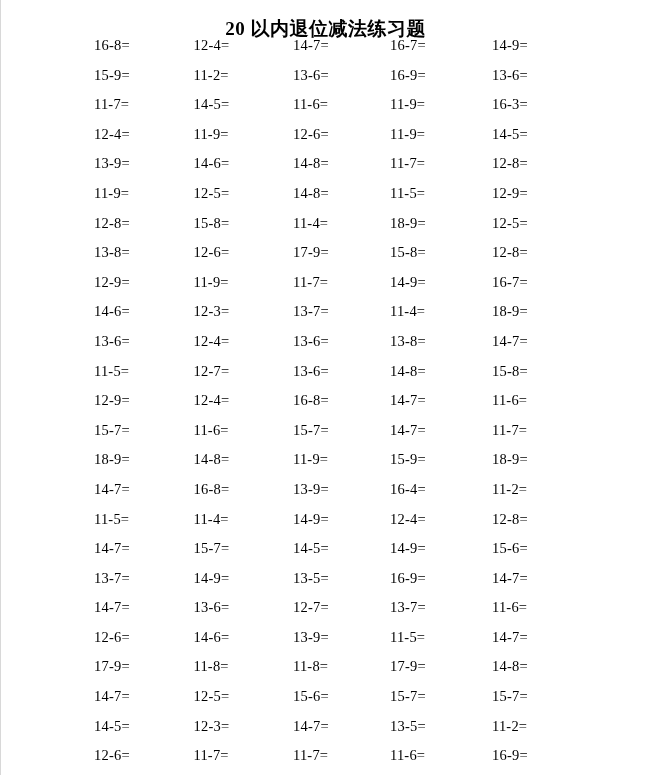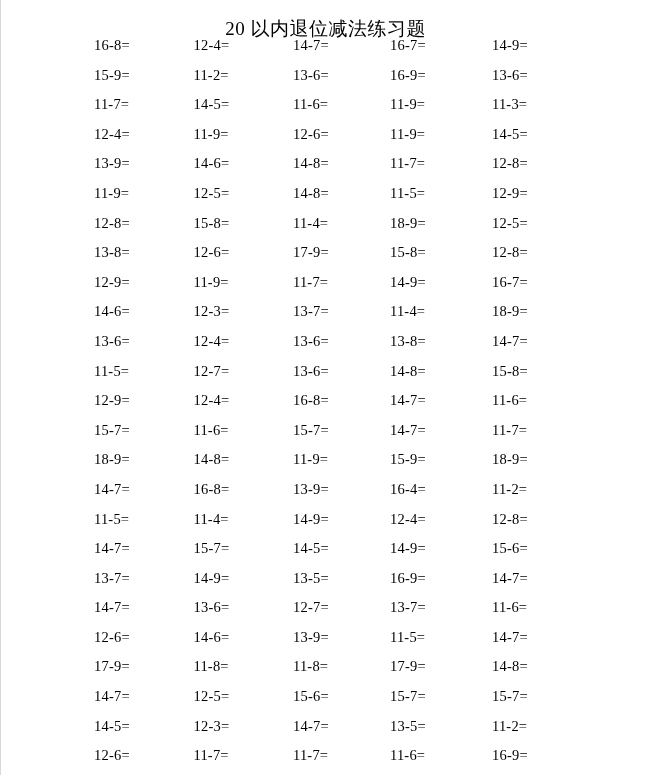--- a/index.html
+++ b/index.html
@@ -23,21 +23,21 @@
     box-sizing: border-box;
     border-left: 1px solid #d8d8d8;
   }
   #worksheet-title {
     position: absolute;
     top: 3px;
     left: 0;
     width: 649px;
     text-align: center;
     font-family: "Liberation Serif", "DejaVu Serif", serif;
-    font-weight: normal;
+    font-weight: bold;
     font-size: 19px;
     line-height: 26px;
     letter-spacing: 0.5px;
     white-space: nowrap;
   }
   #problem-grid {
     position: absolute;
     top: 36px;
     left: 93px;
     width: 500px;
@@ -83,21 +83,21 @@
         <span class="problem-cell col-1">11-2=</span>
         <span class="problem-cell col-2">13-6=</span>
         <span class="problem-cell col-3">16-9=</span>
         <span class="problem-cell col-4">13-6=</span>
       </div>
       <div class="problem-row">
         <span class="problem-cell col-0">11-7=</span>
         <span class="problem-cell col-1">14-5=</span>
         <span class="problem-cell col-2">11-6=</span>
         <span class="problem-cell col-3">11-9=</span>
-        <span class="problem-cell col-4">11-3=</span>
+        <span class="problem-cell col-4">16-3=</span>
       </div>
       <div class="problem-row">
         <span class="problem-cell col-0">12-4=</span>
         <span class="problem-cell col-1">11-9=</span>
         <span class="problem-cell col-2">12-6=</span>
         <span class="problem-cell col-3">11-9=</span>
         <span class="problem-cell col-4">14-5=</span>
       </div>
       <div class="problem-row">
         <span class="problem-cell col-0">13-9=</span>

